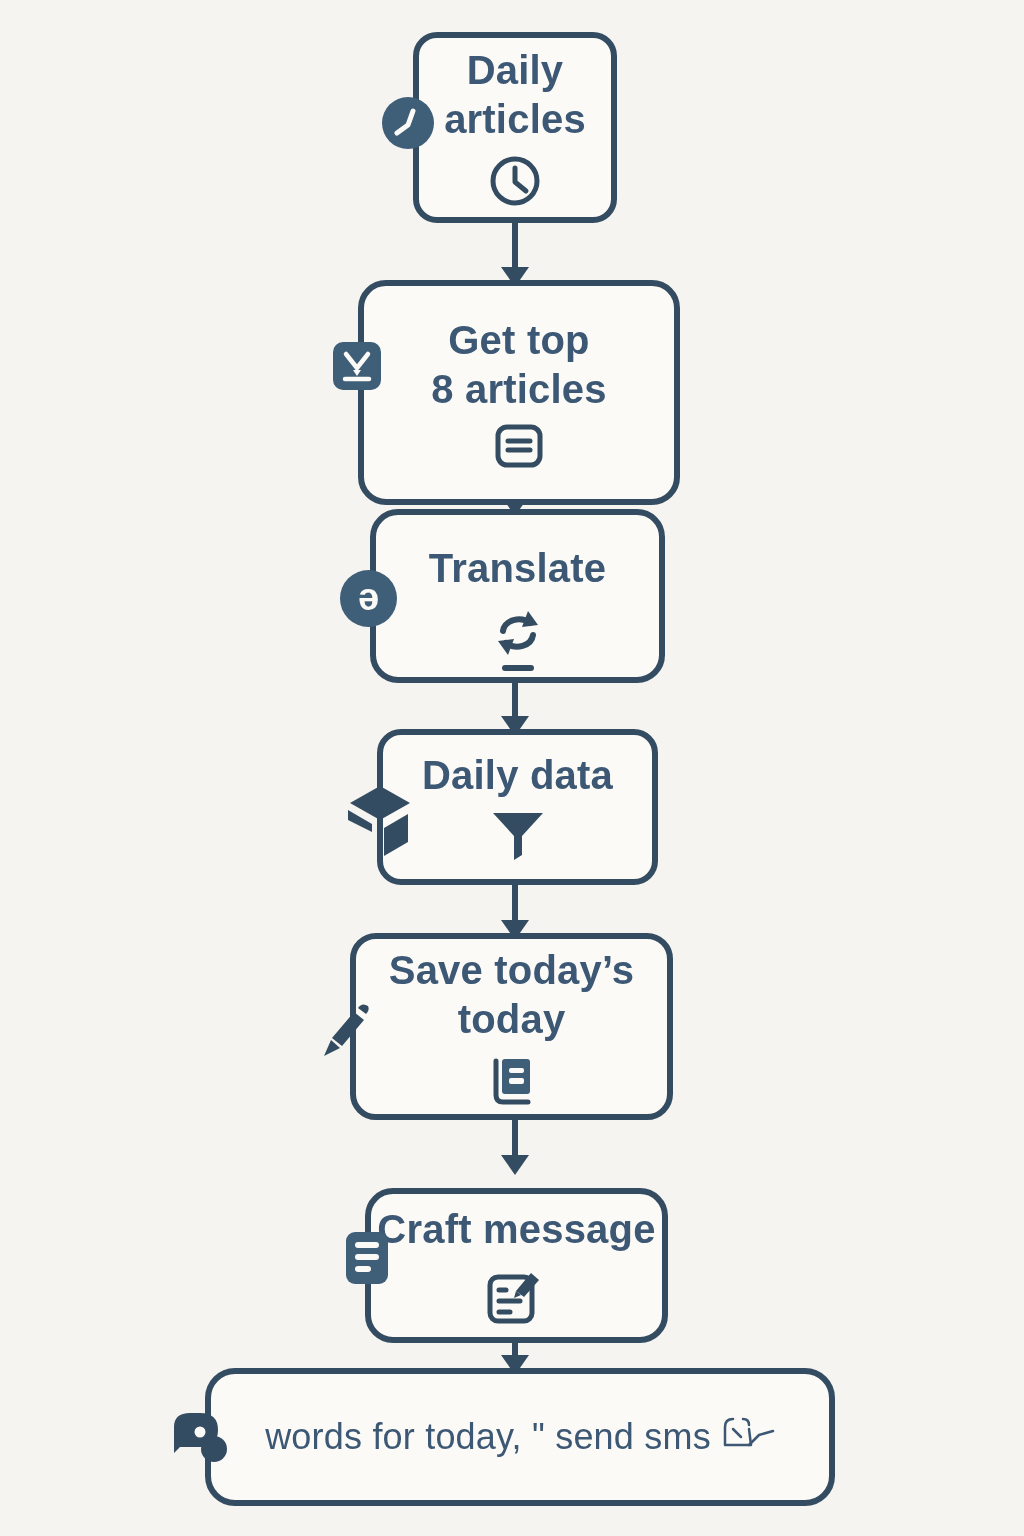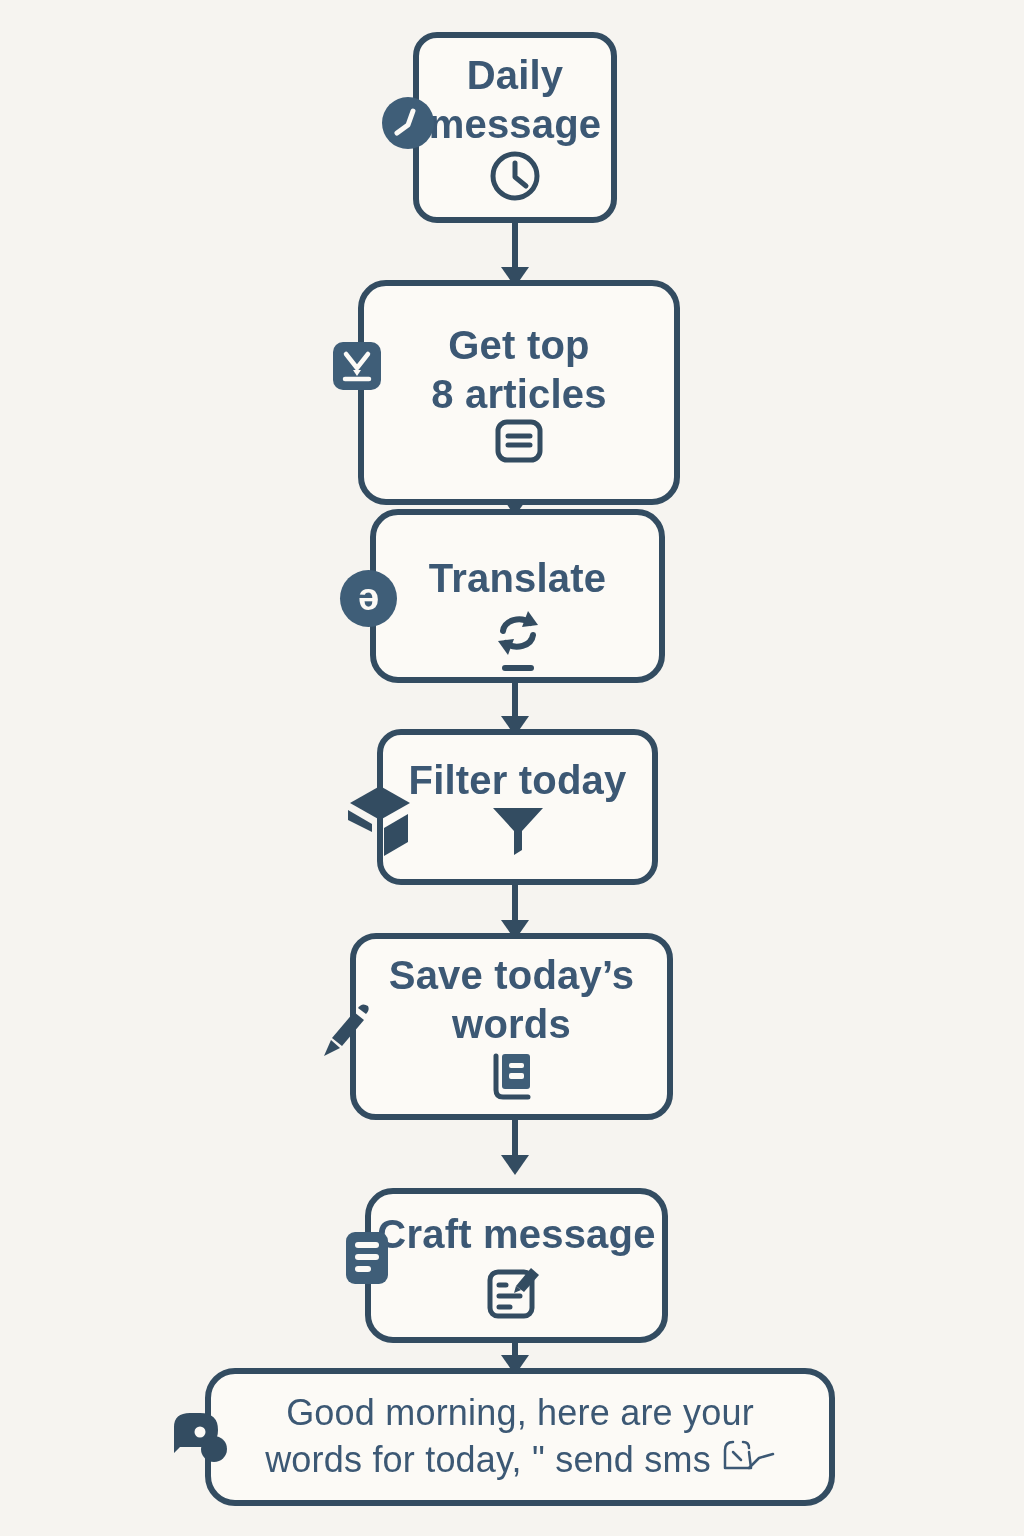--- a/index.html
+++ b/index.html
@@ -5,21 +5,21 @@
   html,body{margin:0;padding:0;background:#efece8;}
   .canvas{
     position:relative;width:1024px;height:1536px;margin:0 auto;
     background:#f6f4f0;overflow:hidden;
     font-family:"Liberation Sans","DejaVu Sans",sans-serif;
   }
   .node{
     position:absolute;box-sizing:border-box;
     background:#fcfaf6;border:6px solid #334c61;
     display:flex;flex-direction:column;align-items:center;justify-content:center;
-    z-index:2;
+    gap:10px;z-index:2;
   }
   .node .label{
     text-align:center;color:#3c5874;font-weight:700;
     font-size:40px;line-height:1.22;letter-spacing:.2px;
   }
   .node .nicon{flex:0 0 auto;display:block;}
   
   .n1{left:413px;top:32px;width:204px;height:191px;border-radius:24px;}
   .n2{left:358px;top:280px;width:322px;height:225px;border-radius:28px;}
   .n3{left:370px;top:509px;width:295px;height:174px;border-radius:28px;justify-content:flex-end;}
@@ -80,21 +80,21 @@
       <div class="head"></div>
     </div>
   <div class="arrow a6">
       <div class="shaft"></div>
       <div class="head"></div>
     </div>
 
   <div class="node n1">
     <div class="label">
       <div>Daily</div>
-      <div>message</div>
+      <div>articles</div>
     </div>
     <svg class="nicon" width="56" height="56" viewBox="0 0 56 56">
       <circle cx="28" cy="28" r="22" fill="none" stroke="#334c61" stroke-width="5"></circle>
       <path d="M28 15 V29 L39 38" fill="none" stroke="#334c61" stroke-width="5" stroke-linecap="round" stroke-linejoin="round"></path>
     </svg>
   </div>
   <div class="badge circle b1">
     <svg width="52" height="52" viewBox="0 0 52 52">
       <path d="M31 14 L26 28 L15 36" fill="none" stroke="#fcfaf6" stroke-width="5" stroke-linecap="round" stroke-linejoin="round"></path>
     </svg>
@@ -130,38 +130,38 @@
       <polygon points="22,52 12,38 28,36" fill="#334c61"></polygon>
       <rect x="16" y="62" width="32" height="6" rx="3" fill="#334c61"></rect>
     </svg>
   </div>
   <div class="badge circle b3">
     <span class="schwa">ə</span>
   </div>
 
   <div class="node n4">
     <div class="label">
-      <div>Filter today</div>
+      <div>Daily data</div>
     </div>
     <svg class="nicon" width="60" height="54" viewBox="0 0 60 54">
       <polygon points="5,4 55,4 34,27 34,46 26,51 26,27" fill="#334c61"></polygon>
     </svg>
   </div>
   <div class="badge b4">
     <svg width="84" height="86" viewBox="0 0 84 86">
       <polygon points="42,6 72,23 42,40 12,23" fill="#334c61"></polygon>
       <polygon points="10,30 34,44 34,52 10,40" fill="#334c61"></polygon>
       <polygon points="46,48 70,34 70,62 46,76" fill="#334c61"></polygon>
     </svg>
   </div>
 
   <div class="node n5">
     <div class="label">
       <div>Save today’s</div>
-      <div>words</div>
+      <div>today</div>
     </div>
     <svg class="nicon" width="56" height="54" viewBox="0 0 56 54">
       <path d="M12 8 V42 Q12 49 19 49 H44" fill="none" stroke="#334c61" stroke-width="5" stroke-linecap="round"></path>
       <rect x="18" y="6" width="28" height="35" rx="3" fill="#3f5e78"></rect>
       <rect x="25" y="15" width="15" height="5" rx="2" fill="#fcfaf6"></rect>
       <rect x="25" y="25" width="15" height="6" rx="2" fill="#fcfaf6"></rect>
     </svg>
   </div>
   <div class="badge b5">
     <svg width="62" height="76" viewBox="0 0 62 76">
@@ -186,21 +186,20 @@
     <svg width="44" height="56" viewBox="0 0 44 56">
       <rect x="1" y="2" width="42" height="52" rx="9" fill="#3f5e78"></rect>
       <rect x="10" y="12" width="24" height="6" rx="3" fill="#fcfaf6"></rect>
       <rect x="10" y="24" width="24" height="6" rx="3" fill="#fcfaf6"></rect>
       <rect x="10" y="36" width="16" height="6" rx="3" fill="#fcfaf6"></rect>
     </svg>
   </div>
 
   <div class="node n7">
     <div class="label">
-      <div>Good morning, here are your</div>
       <div><span>words for today, " send sms</span><svg class="sketch-icon" width="54" height="40" viewBox="0 0 54 40">
         <path d="M12 4 Q4 4 4 12 V30 H30 L28 14" fill="none" stroke="#3c5874" stroke-width="2.5" stroke-linecap="round" stroke-linejoin="round"></path>
         <path d="M22 4 Q28 4 28 10" fill="none" stroke="#3c5874" stroke-width="2.5" stroke-linecap="round"></path>
         <path d="M12 14 L20 22" stroke="#3c5874" stroke-width="2.5" stroke-linecap="round"></path>
         <path d="M28 30 L38 20 L52 16" fill="none" stroke="#3c5874" stroke-width="2.5" stroke-linecap="round" stroke-linejoin="round"></path>
       </svg></div>
     </div>
   </div>
   <div class="badge b7">
     <svg width="68" height="64" viewBox="0 0 68 64">

